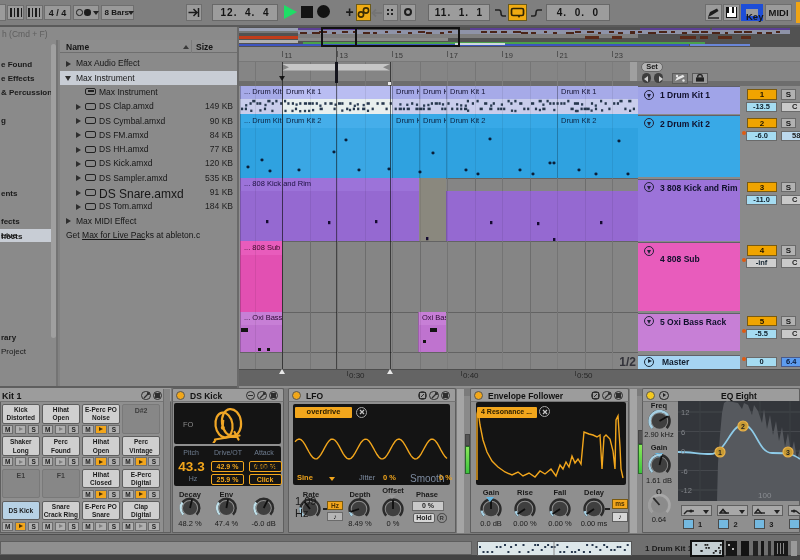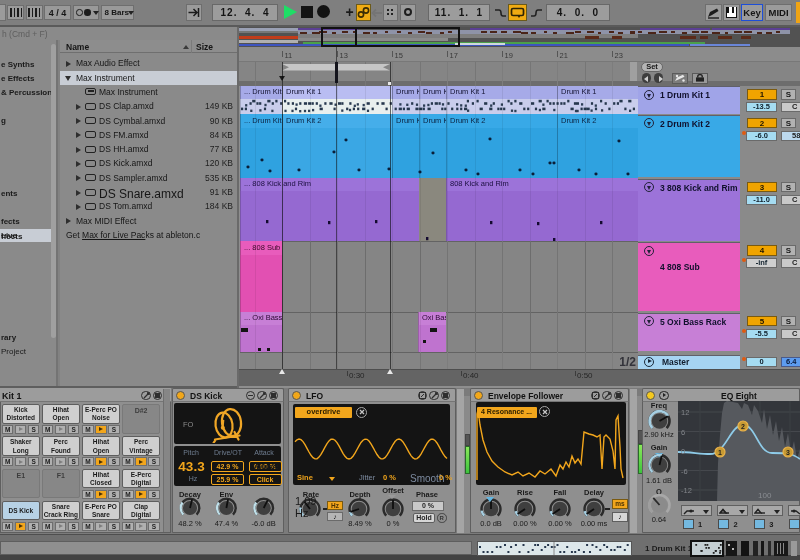--- a/index.html
+++ b/index.html
@@ -56,27 +56,27 @@
     </svg>
     <div style="left:546px;top:4px;width:64px;height:17px;background:#9c9c9c;border:1px solid #686868;color:#141414;font-size:10px;font-weight:bold;text-align:center;line-height:16px;letter-spacing:1px;">4.&nbsp; 0.&nbsp; 0</div>
     <div style="left:705px;top:4px;width:17px;height:17px;background:#9b9b9b;border:1px solid #6e6e6e;"></div>
     <svg style="left:707px;top:7px;" width="13" height="12" viewBox="0 0 13 12">
       <path d="M1 10 L3 5 L10 1.5 L11.5 4 L5 8 Z" fill="#1c1c1c"></path>
       <path d="M1 11 L12 11" stroke="#1c1c1c" stroke-width="1.4"></path>
     </svg>
     <div style="left:723px;top:4px;width:17px;height:17px;background:#9b9b9b;border:1px solid #6e6e6e;"></div>
     <div style="left:726px;top:7px;width:11px;height:11px;background:#fff;border:1px solid #111;"></div>
     <div style="left:727px;top:7px;width:9px;height:6px;background:repeating-linear-gradient(90deg,#111 0 2px,#fff 2px 4.5px);"></div>
-    <div style="left:741px;top:4px;width:22px;height:17px;background:#9b9b9b;border:1px solid #1d4ed8;color:#161616;font-size:9.5px;font-weight:bold;text-align:center;line-height:15px;">Key</div>
+    <div style="left:741px;top:4px;width:22px;height:17px;background:#9b9b9b;border:5px solid #1d4ed8;color:#161616;font-size:9.5px;font-weight:bold;text-align:center;line-height:15px;">Key</div>
     <div style="left:765px;top:4px;width:27px;height:17px;background:#9b9b9b;border:1px solid #6e6e6e;color:#161616;font-size:9.5px;font-weight:bold;text-align:center;line-height:15px;">MIDI</div>
     <div style="left:796px;top:2px;width:4px;height:21px;background:#f0a413;"></div>
     <div style="left:0px;top:27px;width:237px;height:361px;background:#8a8a8a;"></div>
     <div style="left:2px;top:29px;width:48px;height:10px;color:#5e5e5e;font-size:8.5px;">h (Cmd + F)</div>
     <div style="left:0px;top:228.8px;width:51px;height:13px;background:#c8cdd5;"></div>
-    <div style="left:1px;top:59.5px;width:54px;height:10px;color:#1a1a1a;font-size:8px;font-weight:bold;overflow:hidden;"><span class="t">e Synths</span></div>
+    <div style="left:1px;top:59.5px;width:54px;height:10px;color:#1a1a1a;font-size:8px;font-weight:bold;overflow:hidden;"><span class="t">e Found</span></div>
     <div style="left:1px;top:73.8px;width:54px;height:10px;color:#1a1a1a;font-size:8px;font-weight:bold;overflow:hidden;"><span class="t">e Effects</span></div>
     <div style="left:1px;top:88px;width:54px;height:10px;color:#1a1a1a;font-size:8px;font-weight:bold;overflow:hidden;"><span class="t">&amp; Percussion</span></div>
     <div style="left:1px;top:116px;width:54px;height:10px;color:#1a1a1a;font-size:8px;font-weight:bold;overflow:hidden;"><span class="t">g</span></div>
     <div style="left:1px;top:188.5px;width:54px;height:10px;color:#1a1a1a;font-size:8px;font-weight:bold;overflow:hidden;"><span class="t">ents</span></div>
     <div style="left:1px;top:202.8px;width:54px;height:10px;color:#1a1a1a;font-size:8px;font-weight:bold;overflow:hidden;margin-top:29px;"><span class="t">ffects</span></div>
     <div style="left:1px;top:216.8px;width:54px;height:10px;color:#1a1a1a;font-size:8px;font-weight:bold;overflow:hidden;"><span class="t">fects</span></div>
     <div style="left:1px;top:332.5px;width:54px;height:10px;color:#1a1a1a;font-size:8px;font-weight:bold;overflow:hidden;"><span class="t">rary</span></div>
     <div style="left:1px;top:347px;width:54px;height:10px;color:#1a1a1a;font-size:8px;font-weight:normal;overflow:hidden;"><span class="t">Project</span></div>
     <div style="left:1px;top:231px;width:50px;height:10px;color:#1a1a1a;font-size:8px;font-weight:bold;">Live</div>
     <div style="left:50.5px;top:44px;width:5px;height:294px;background:#a0a0a0;border-radius:3px;"></div>
@@ -455,23 +455,20 @@
       <ellipse cx="339" cy="56" rx="1.6" ry="1.4" fill="#0a1e38"></ellipse>
       <ellipse cx="356" cy="60" rx="1.6" ry="1.4" fill="#0a1e38"></ellipse>
       <ellipse cx="379" cy="27" rx="1.6" ry="1.4" fill="#0a1e38"></ellipse>
       <ellipse cx="388" cy="60" rx="1.6" ry="1.4" fill="#0a1e38"></ellipse>
     </svg>
     <div style="left:240px;top:177.5px;width:179px;height:13.5px;background:#9c73d9;border-left:1px solid rgba(0,0,0,.25);overflow:hidden;">
       <div style="left:3px;top:1.5px;width:175px;height:10px;color:#1c1040;font-size:7.5px;overflow:hidden;"><span class="t">... 808 Kick and Rim</span></div>
     </div>
     <div style="left:240px;top:191.0px;width:179px;height:50.0px;background:#9569d1;border-left:1px solid rgba(0,0,0,.18);"></div>
     <div style="left:419px;top:177.5px;width:27px;height:63.5px;background:#8a887e;"></div>
-    <div style="left:446px;top:177.5px;width:192px;height:13.5px;background:#9c73d9;border-left:1px solid rgba(0,0,0,.25);overflow:hidden;">
-      <div style="left:3px;top:1.5px;width:188px;height:10px;color:#1c1040;font-size:7.5px;overflow:hidden;"><span class="t">808 Kick and Rim</span></div>
-    </div>
     <div style="left:446px;top:191.0px;width:192px;height:50.0px;background:#9569d1;border-left:1px solid rgba(0,0,0,.18);"></div>
     <svg style="left:240px;top:177px;" width="398" height="64" viewBox="0 0 398 64">
       <rect x="26" y="43" width="2.4" height="3.2" fill="#140a30"></rect>
       <rect x="88" y="44" width="2.4" height="3.2" fill="#140a30"></rect>
       <rect x="135" y="43" width="2.4" height="3.2" fill="#140a30"></rect>
       <rect x="250" y="44" width="2.4" height="3.2" fill="#140a30"></rect>
       <rect x="297" y="45" width="2.4" height="3.2" fill="#140a30"></rect>
       <rect x="360" y="44" width="2.4" height="3.2" fill="#140a30"></rect>
       <rect x="186" y="60" width="2.4" height="3.2" fill="#140a30"></rect>
       <rect x="313" y="61" width="2.4" height="3.2" fill="#140a30"></rect>
@@ -534,21 +531,21 @@
     <div style="left:644px;top:182.0px;width:10px;height:10px;border:1.2px solid #22223a;border-radius:50%;"></div>
     <div style="left:647px;top:186.0px;width:0px;height:0px;border-left:2.8px solid transparent;border-right:2.8px solid transparent;border-top:4px solid #22223a;"></div>
     <div style="left:660px;top:182.5px;width:80px;height:10px;color:#10102c;font-size:8.5px;font-weight:bold;overflow:hidden;"><span class="t">3 808 Kick and Rim</span></div>
     <div style="left:747px;top:181.5px;width:30px;height:10.5px;background:#f0a400;border:1px solid #7a5a10;color:#1e1400;font-size:8px;font-weight:bold;text-align:center;line-height:9px;">3</div>
     <div style="left:781px;top:181.5px;width:15px;height:10.5px;background:#b2b2b2;border:1px solid #6a6a6a;color:#161616;font-size:8px;font-weight:bold;text-align:center;line-height:9px;">S</div>
     <div style="left:746px;top:194.5px;width:31px;height:10px;background:#a5dcf2;border:1px solid #6a6a6a;color:#10202c;font-size:7.5px;font-weight:bold;text-align:center;line-height:8.5px;">-11.0</div>
     <div style="left:781px;top:194.5px;width:22px;height:10px;background:#c9c9c9;border:1px solid #6a6a6a;color:#222;font-size:7.5px;font-weight:bold;text-align:left;padding-left:10px;line-height:8.5px;overflow:hidden;">C</div>
     <div style="left:638px;top:242px;width:102px;height:69px;background:#e85cbc;border-top:1px solid #60606a;"></div>
     <div style="left:644px;top:245.5px;width:10px;height:10px;border:1.2px solid #22223a;border-radius:50%;"></div>
     <div style="left:647px;top:249.5px;width:0px;height:0px;border-left:2.8px solid transparent;border-right:2.8px solid transparent;border-top:4px solid #22223a;"></div>
-    <div style="left:660px;top:262px;width:80px;height:10px;color:#10102c;font-size:8.5px;font-weight:bold;overflow:hidden;"><span class="t">4 808 Sub</span></div>
+    <div style="left:660px;top:254px;width:80px;height:10px;color:#10102c;font-size:8.5px;font-weight:bold;overflow:hidden;"><span class="t">4 808 Sub</span></div>
     <div style="left:747px;top:245px;width:30px;height:10.5px;background:#f0a400;border:1px solid #7a5a10;color:#1e1400;font-size:8px;font-weight:bold;text-align:center;line-height:9px;">4</div>
     <div style="left:781px;top:245px;width:15px;height:10.5px;background:#b2b2b2;border:1px solid #6a6a6a;color:#161616;font-size:8px;font-weight:bold;text-align:center;line-height:9px;">S</div>
     <div style="left:746px;top:258px;width:31px;height:10px;background:#cfcfcf;border:1px solid #6a6a6a;color:#10202c;font-size:7.5px;font-weight:bold;text-align:center;line-height:8.5px;">-inf</div>
     <div style="left:742px;top:258px;width:4px;height:4px;background:#e05a10;border-radius:50%;"></div>
     <div style="left:781px;top:258px;width:22px;height:10px;background:#c9c9c9;border:1px solid #6a6a6a;color:#222;font-size:7.5px;font-weight:bold;text-align:left;padding-left:10px;line-height:8.5px;overflow:hidden;">C</div>
     <div style="left:638px;top:312.5px;width:102px;height:38.5px;background:#c77fd6;border-top:1px solid #60606a;"></div>
     <div style="left:644px;top:316.0px;width:10px;height:10px;border:1.2px solid #22223a;border-radius:50%;"></div>
     <div style="left:647px;top:320.0px;width:0px;height:0px;border-left:2.8px solid transparent;border-right:2.8px solid transparent;border-top:4px solid #22223a;"></div>
     <div style="left:660px;top:316.5px;width:80px;height:10px;color:#10102c;font-size:8.5px;font-weight:bold;overflow:hidden;"><span class="t">5 Oxi Bass Rack</span></div>
     <div style="left:747px;top:315.5px;width:30px;height:10.5px;background:#f0a400;border:1px solid #7a5a10;color:#1e1400;font-size:8px;font-weight:bold;text-align:center;line-height:9px;">5</div>

